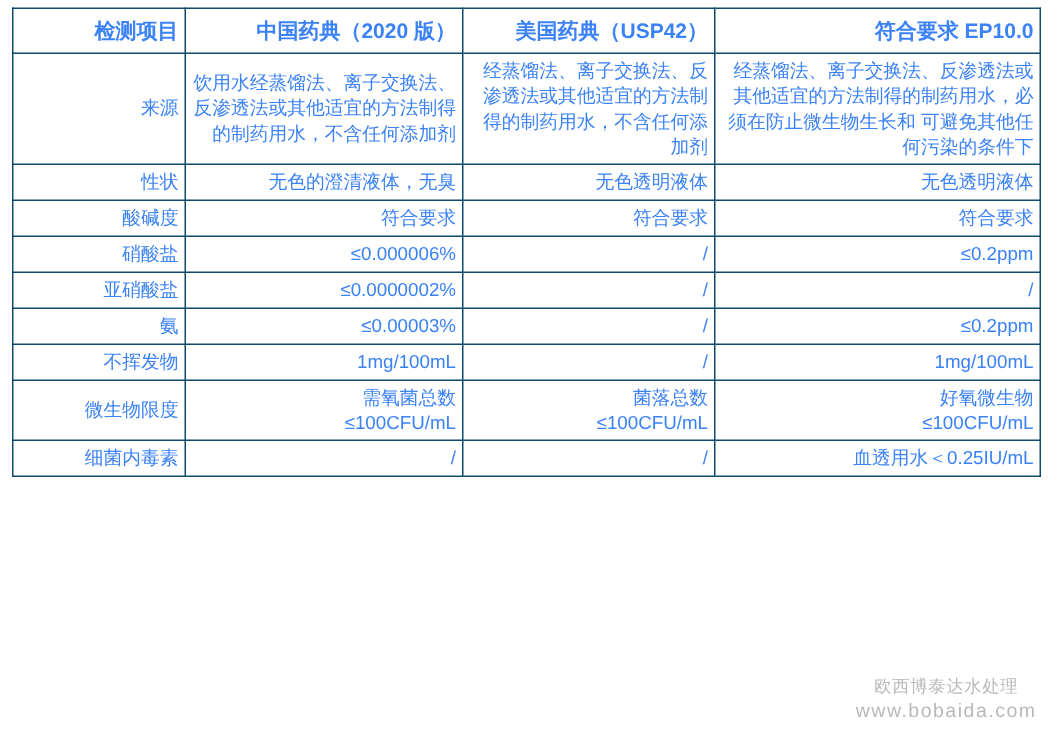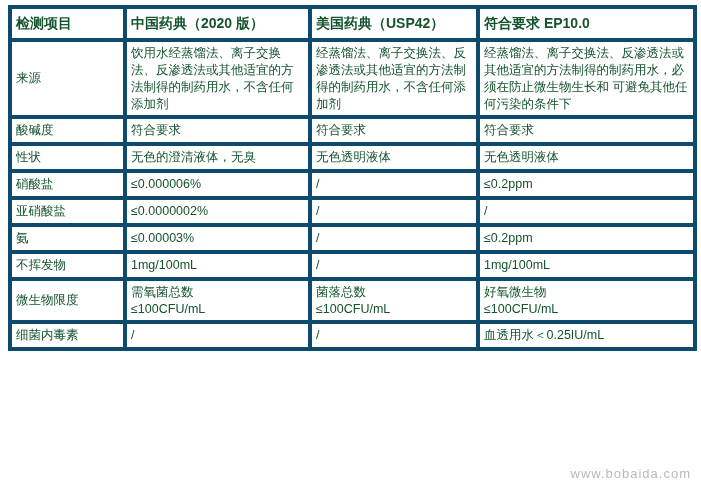--- a/index.html
+++ b/index.html
@@ -19,27 +19,27 @@
     left: 8px;
     top: 5px;
     width: 685px;
   }
   table.spec {
     border-collapse: collapse;
     width: 685px;
     table-layout: fixed;
   }
   table.spec td, table.spec th {
-    border: 4px solid #0c4a6e;
+    border: 1px solid #0c4a6e;
     padding: 3px 4px;
     font-size: 12.5px;
     line-height: 1.35;
-    color: #14532d;
+    color: #3b82f6;
     vertical-align: middle;
-    text-align: left;
+    text-align: right;
     font-weight: normal;
     word-wrap: break-word;
   }
   table.spec thead th {
     font-weight: bold;
     font-size: 14px;
     padding: 5px 4px;
     background: #ffffff;
   }
   col.c0 { width: 115px; }
@@ -90,30 +90,30 @@
       </tr>
     </thead>
     <tbody>
       <tr>
         <td class="rowlabel">来源</td>
         <td class="src-cell multiline">饮用水经蒸馏法、离子交换法、反渗透法或其他适宜的方法制得的制药用水，不含任何添加剂</td>
         <td class="src-cell multiline">经蒸馏法、离子交换法、反渗透法或其他适宜的方法制得的制药用水，不含任何添加剂</td>
         <td class="src-cell multiline">经蒸馏法、离子交换法、反渗透法或其他适宜的方法制得的制药用水，必须在防止微生物生长和 可避免其他任何污染的条件下</td>
       </tr>
       <tr>
+        <td class="rowlabel">性状</td>
+        <td>无色的澄清液体，无臭</td>
+        <td>无色透明液体</td>
+        <td>无色透明液体</td>
+      </tr>
+      <tr>
         <td class="rowlabel">酸碱度</td>
         <td>符合要求</td>
         <td>符合要求</td>
         <td>符合要求</td>
-      </tr>
-      <tr>
-        <td class="rowlabel">性状</td>
-        <td>无色的澄清液体，无臭</td>
-        <td>无色透明液体</td>
-        <td>无色透明液体</td>
       </tr>
       <tr>
         <td class="rowlabel">硝酸盐</td>
         <td>≤0.000006%</td>
         <td>/</td>
         <td>≤0.2ppm</td>
       </tr>
       <tr>
         <td class="rowlabel">亚硝酸盐</td>
         <td>≤0.0000002%</td>
@@ -145,14 +145,15 @@
         <td class="rowlabel">细菌内毒素</td>
         <td>/</td>
         <td>/</td>
         <td>血透用水＜0.25IU/mL</td>
       </tr>
     </tbody>
   </table>
 </div>
 
 <div class="watermark">
+  <div class="wm-main">欧西博泰达水处理</div>
   <div class="wm-sub">www.bobaida.com</div>
 </div>
 
 </body></html>

